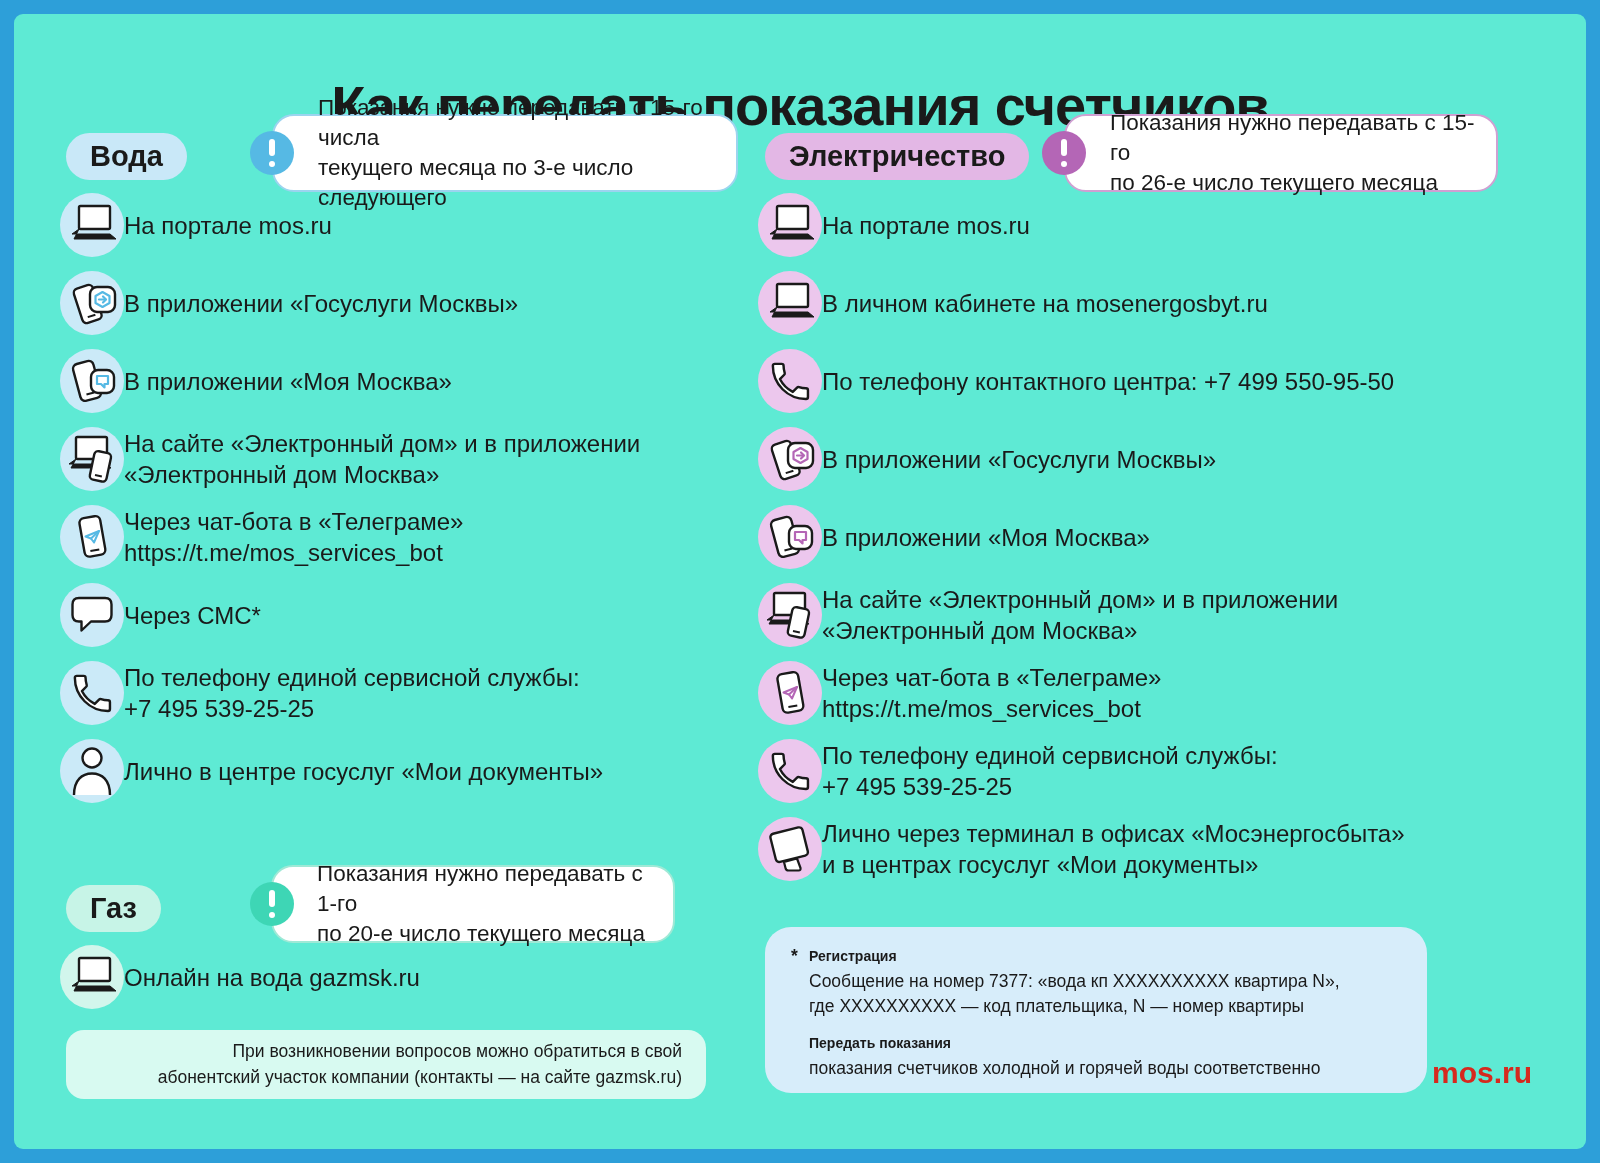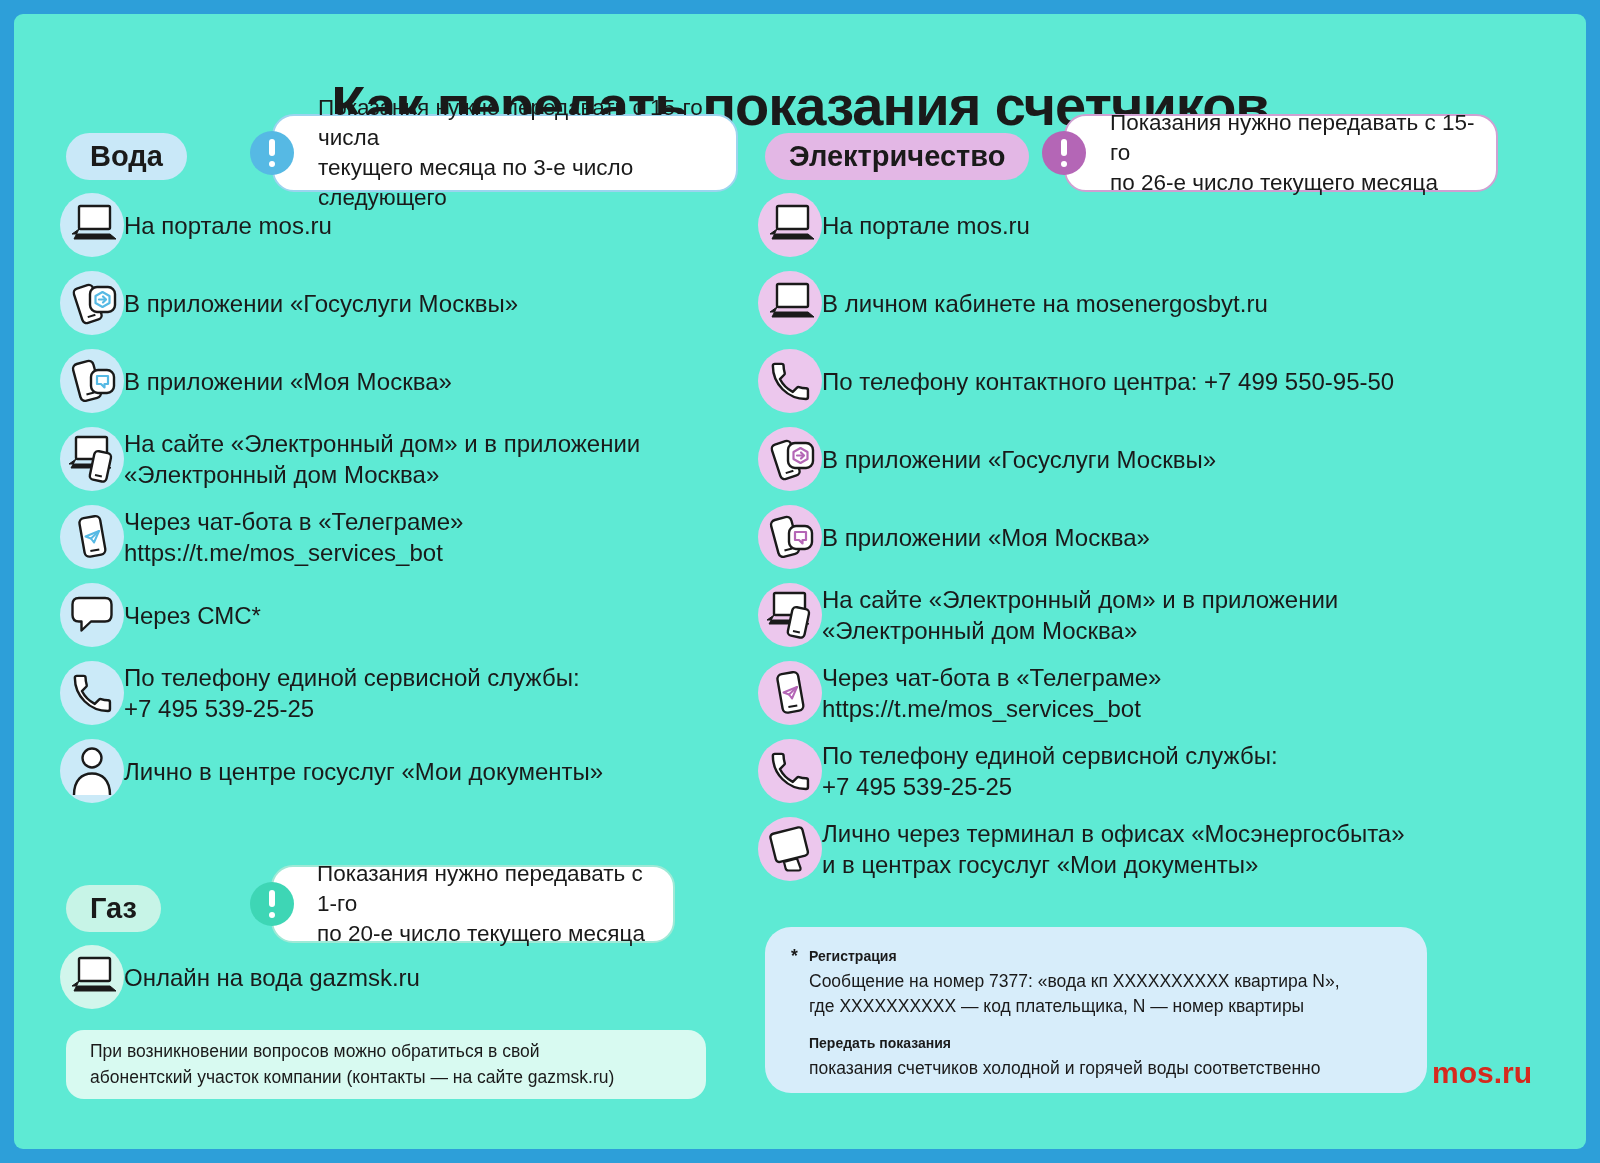--- a/index.html
+++ b/index.html
@@ -27,21 +27,21 @@
     border-radius:50%;transform:translateX(-50%);}
 
   .items{position:absolute;display:flex;flex-direction:column;}
   .item{height:78px;display:flex;align-items:center;}
   .icon-circle{width:64px;height:64px;border-radius:50%;background:var(--circle);color:var(--accent);
     display:flex;align-items:center;justify-content:center;flex:0 0 64px;}
   .icon-circle svg{display:block;}
   .item-text{font-size:24px;line-height:31px;white-space:nowrap;}
 
   .footnote{position:absolute;left:52px;top:1016px;width:640px;box-sizing:border-box;
-    background:#D8FAF1;border-radius:18px;padding:9px 24px;font-size:17.5px;line-height:25.5px;}
+    background:#D8FAF1;border-radius:18px;padding:9px 24px;font-size:17.5px;line-height:25.5px;text-align:right;}
 
   .sms-box{position:absolute;left:751px;top:913px;width:662px;height:166px;box-sizing:border-box;
     background:#D7EDFA;border-radius:26px;padding:17px 26px;font-size:17.5px;line-height:25px;}
   .sms-block{position:relative;padding-left:18px;}
   .sms-block + .sms-block{margin-top:12px;}
   .sms-star{position:absolute;left:0;top:0;font-weight:700;}
   .sms-title{font-weight:700;font-size:14px;}
 
   .logo{position:absolute;right:54px;top:1042px;font-size:30px;font-weight:700;color:#D6291E;}
 </style>

